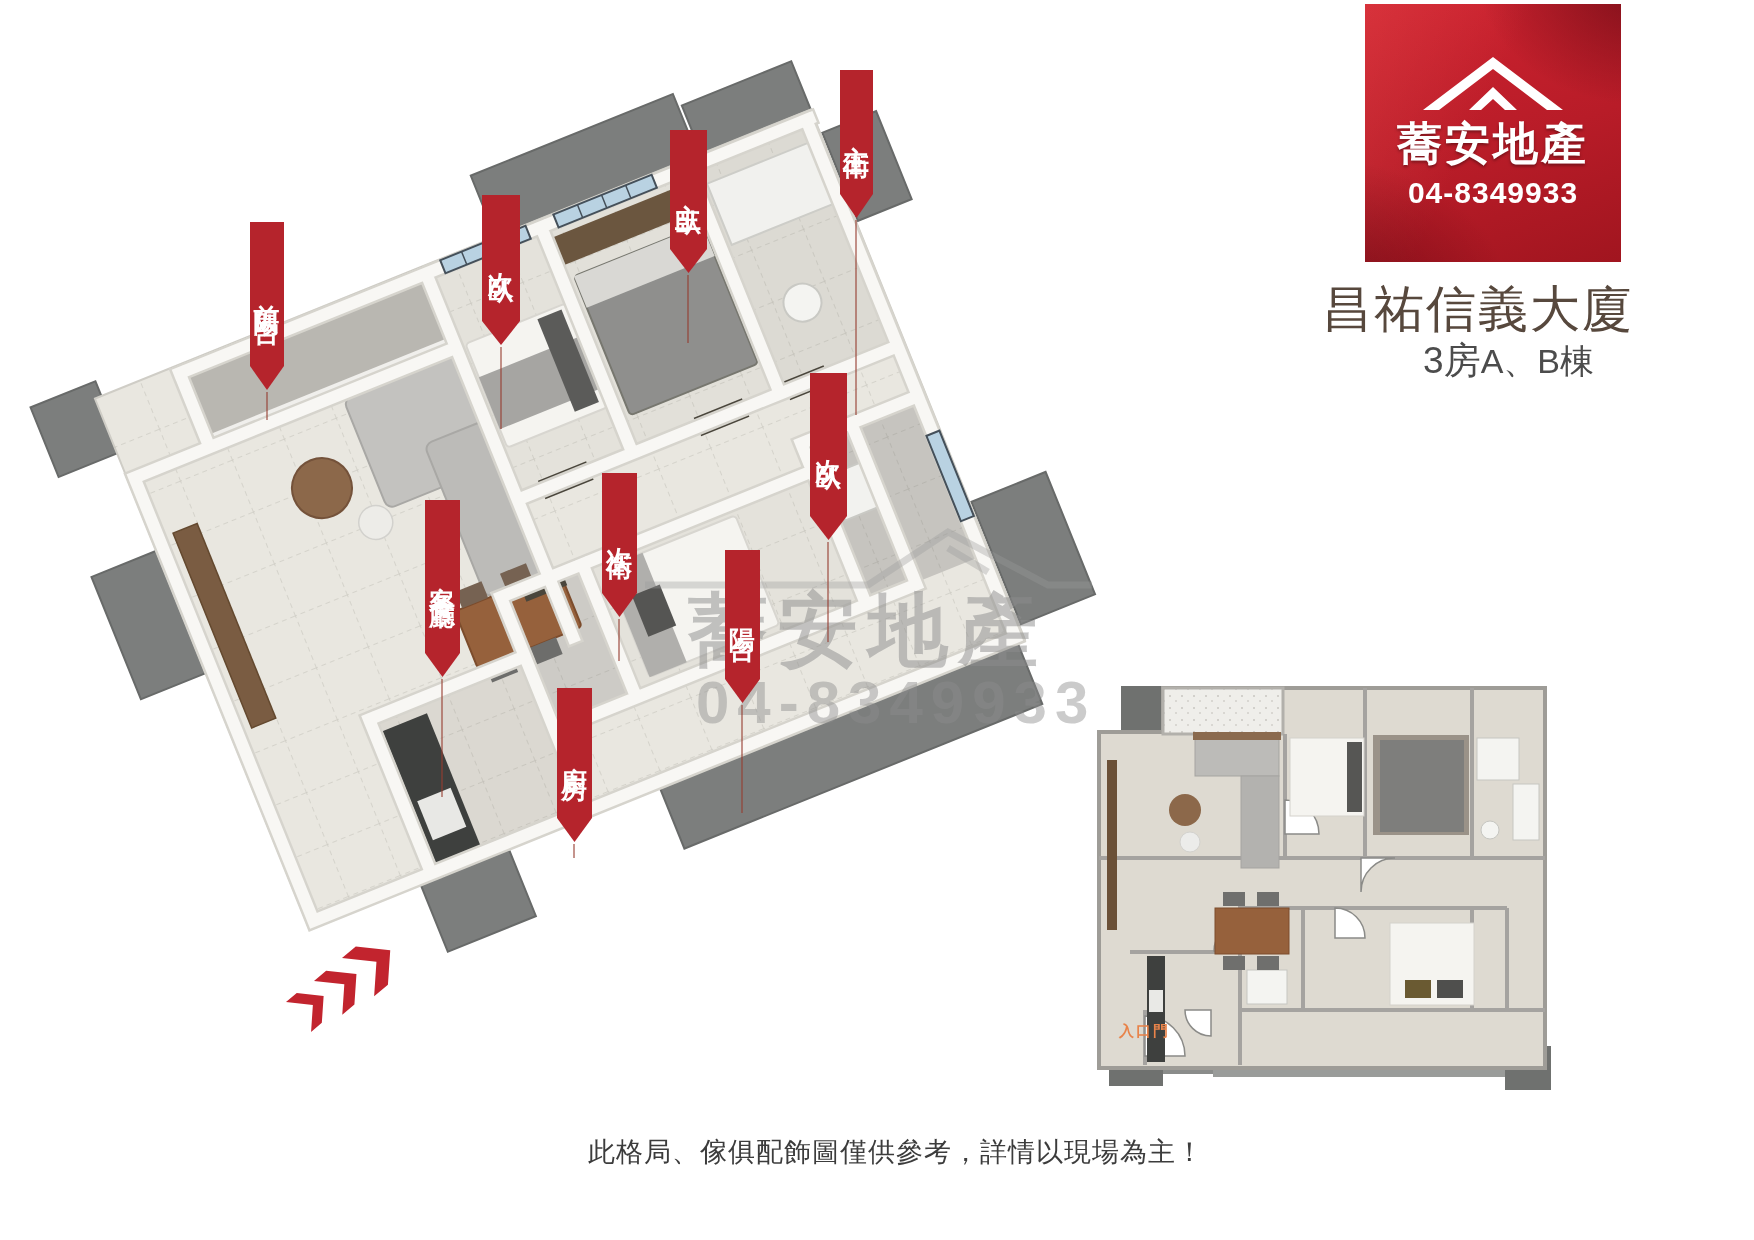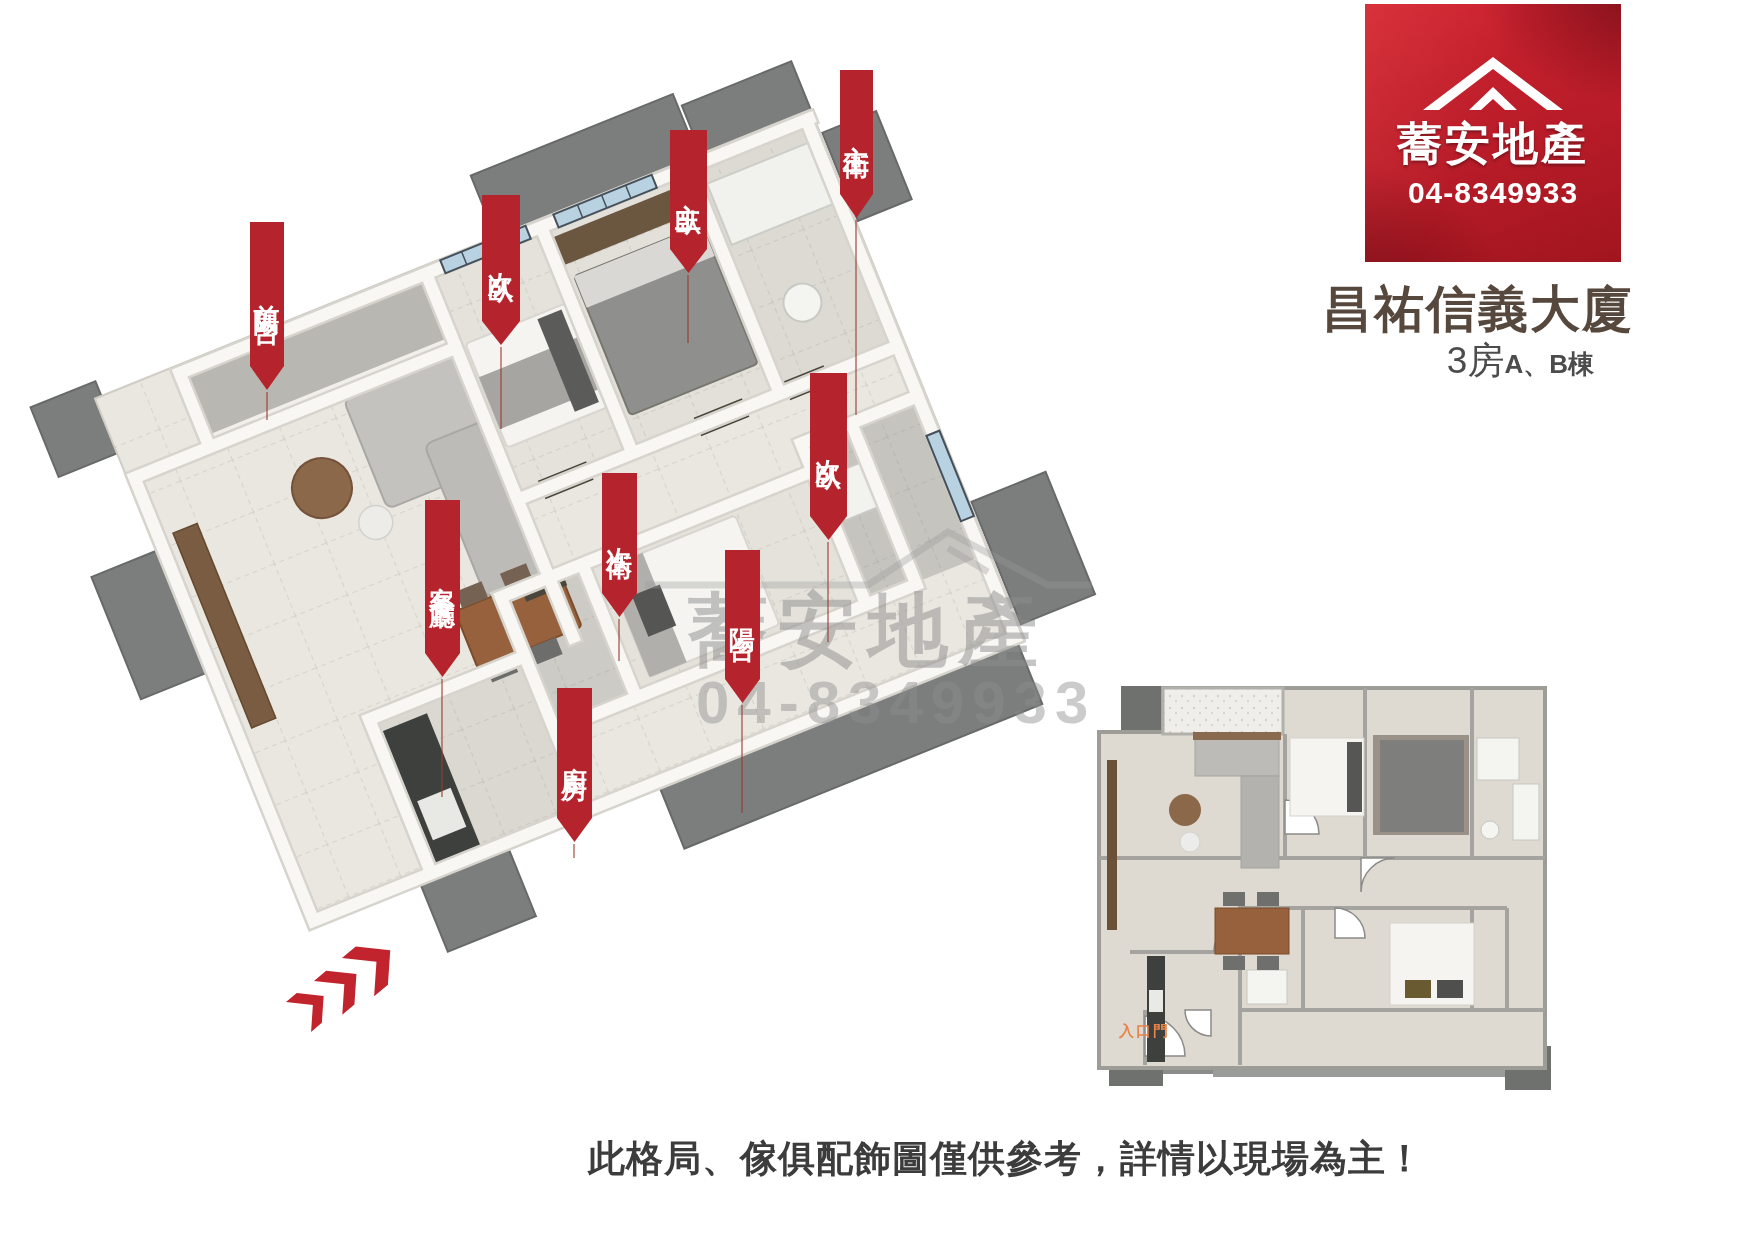--- a/index.html
+++ b/index.html
@@ -37,38 +37,38 @@
       radial-gradient(130% 100% at -15% 115%, rgba(70,0,10,.5) 0%, transparent 55%),
       linear-gradient(115deg, rgba(255,120,110,.18) 0%, transparent 45%);
   }
   .logo .roof{margin-top:50px;width:152px;height:62px;position:relative;}
   .logo .brand{position:relative;font-size:45px;font-weight:800;color:#fff;letter-spacing:3px;margin-top:-2px;text-shadow:0 2px 3px rgba(0,0,0,.35);}
   .logo .phone{position:relative;font-size:30px;font-weight:700;color:#fff;letter-spacing:1px;margin-top:2px;}
 
   
   .title{
     position:absolute;left:1322px;top:276px;width:312px;z-index:20;
-    text-align:left;font-size:50px;font-weight:700;color:#57483d;letter-spacing:2px;
+    text-align:left;font-size:50px;font-weight:400;color:#57483d;letter-spacing:2px;
   }
   .subtitle{
     position:absolute;left:1322px;top:336px;width:312px;z-index:20;
     text-align:right;padding-right:40px;box-sizing:border-box;color:#4c4c4c;
   }
   .subtitle .rooms{font-size:37px;font-weight:400;}
-  .subtitle .buildings{font-size:26px;font-weight:700;}
+  .subtitle .buildings{font-size:34px;font-weight:400;}
 
   
   .wm{position:absolute;z-index:10;color:#8d8d8d;font-weight:700;pointer-events:none;}
   .wm-brand{left:688px;top:578px;font-size:80px;letter-spacing:10px;opacity:.5;}
   .wm-phone{left:696px;top:668px;font-size:60px;letter-spacing:8px;opacity:.45;}
 
   
   .caption{
     position:absolute;left:588px;top:1134px;z-index:20;
-    font-size:37px;color:#3c3c3c;letter-spacing:1px;font-weight:700;
+    font-size:27px;color:#3c3c3c;letter-spacing:1px;font-weight:400;
   }
 </style>
 </head>
 <body>
 
 <svg id="scene" width="1754" height="1240" viewBox="0 0 1754 1240">
   <defs>
     <pattern id="tiles" width="56" height="56" patternUnits="userSpaceOnUse">
       <path d="M56 0H0V56" fill="none" stroke="rgba(110,105,95,.22)" stroke-width="1.5" stroke-dasharray="5 4"></path>
     </pattern>

